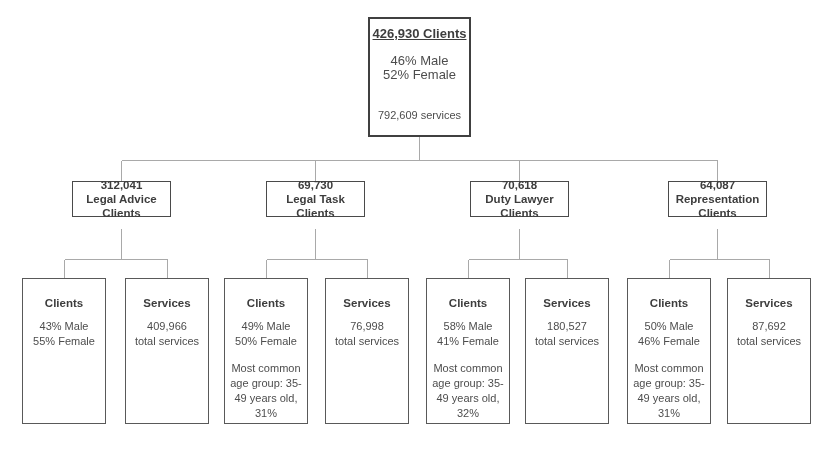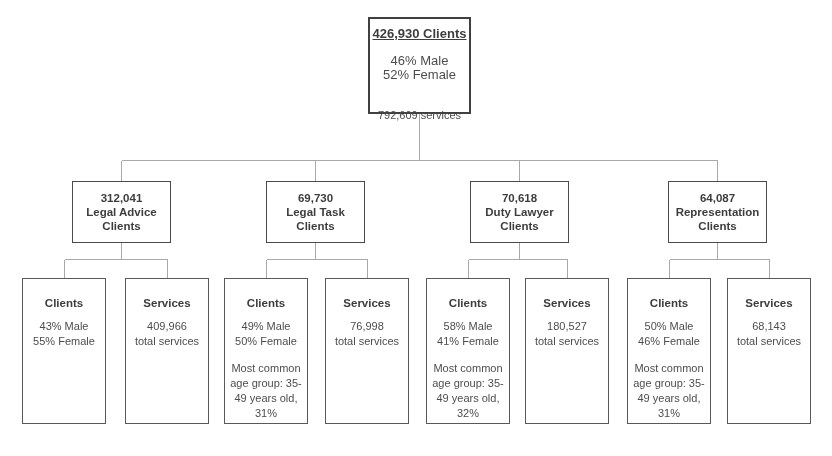--- a/index.html
+++ b/index.html
@@ -18,21 +18,21 @@
     width: 832px; height: 456px;
   }
   .box {
     position: absolute;
     background: #ffffff;
     box-sizing: border-box;
     text-align: center;
   }
   .root {
     left: 368px; top: 17px;
-    width: 103px; height: 97px;
+    width: 103px; height: 120px;
     border: 2px solid #404040;
   }
   .root-title {
     margin-top: 7px;
     font-size: 13px;
     font-weight: bold;
     text-decoration: underline;
     white-space: nowrap;
     color: #3d3d3d;
   }
@@ -40,21 +40,21 @@
     margin-top: 13px;
     font-size: 13px;
     line-height: 14px;
   }
   .root-services {
     margin-top: 27px;
     font-size: 11px;
   }
   .l2 {
     top: 181px;
-    width: 99px; height: 62px;
+    width: 99px; height: 36px;
     border: 1.5px solid #4a4a4a;
     display: flex;
     flex-direction: column;
     justify-content: center;
     font-size: 11.5px;
     font-weight: bold;
     line-height: 14px;
     color: #3d3d3d;
   }
   .l3 {
@@ -168,18 +168,18 @@
   </div>
   <div class="box l3" style="left:627px">
     <div class="l3-heading">Clients</div>
     <div>50% Male</div>
     <div>46% Female</div>
     <div class="age-text">Most common age group: 35-49 years old, 31%</div>
   </div>
   <div class="box l3" style="left:727px">
     <div class="l3-heading">Services</div>
     <div class="svc-text">
-      <div>68,143</div>
+      <div>87,692</div>
       <div>total services</div>
     </div>
   </div>
 
 </div>
 
 </body></html>

